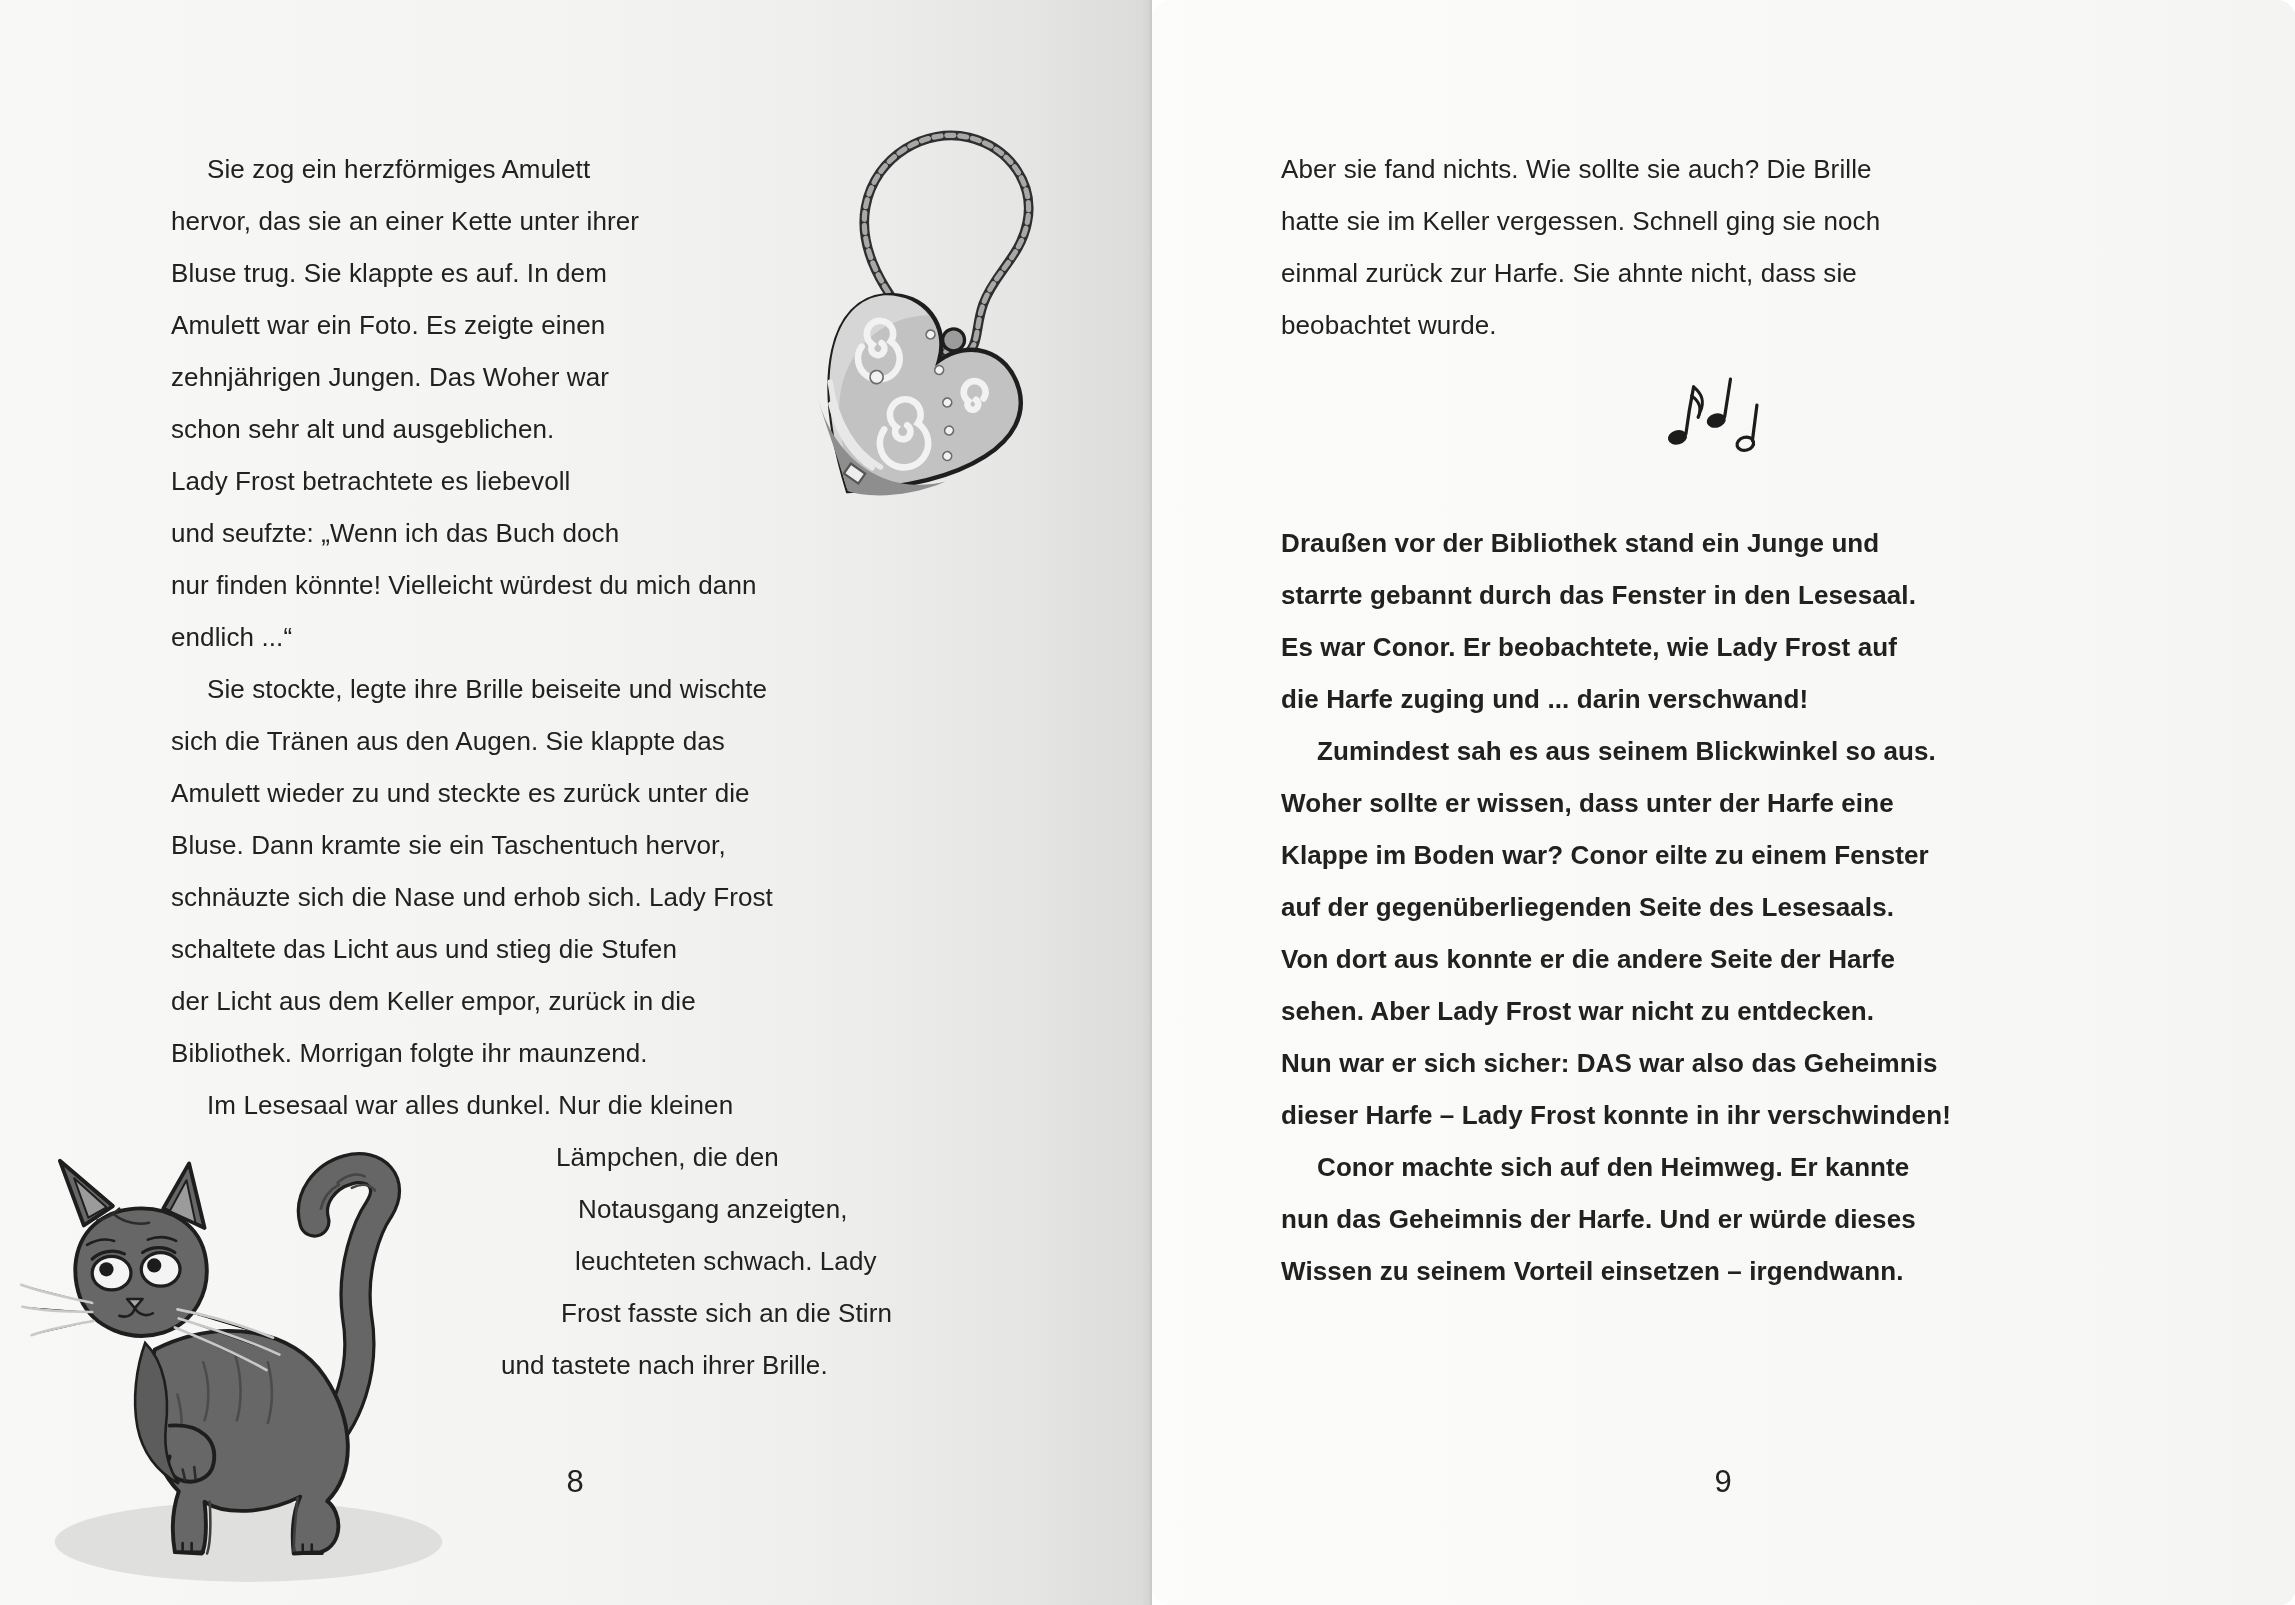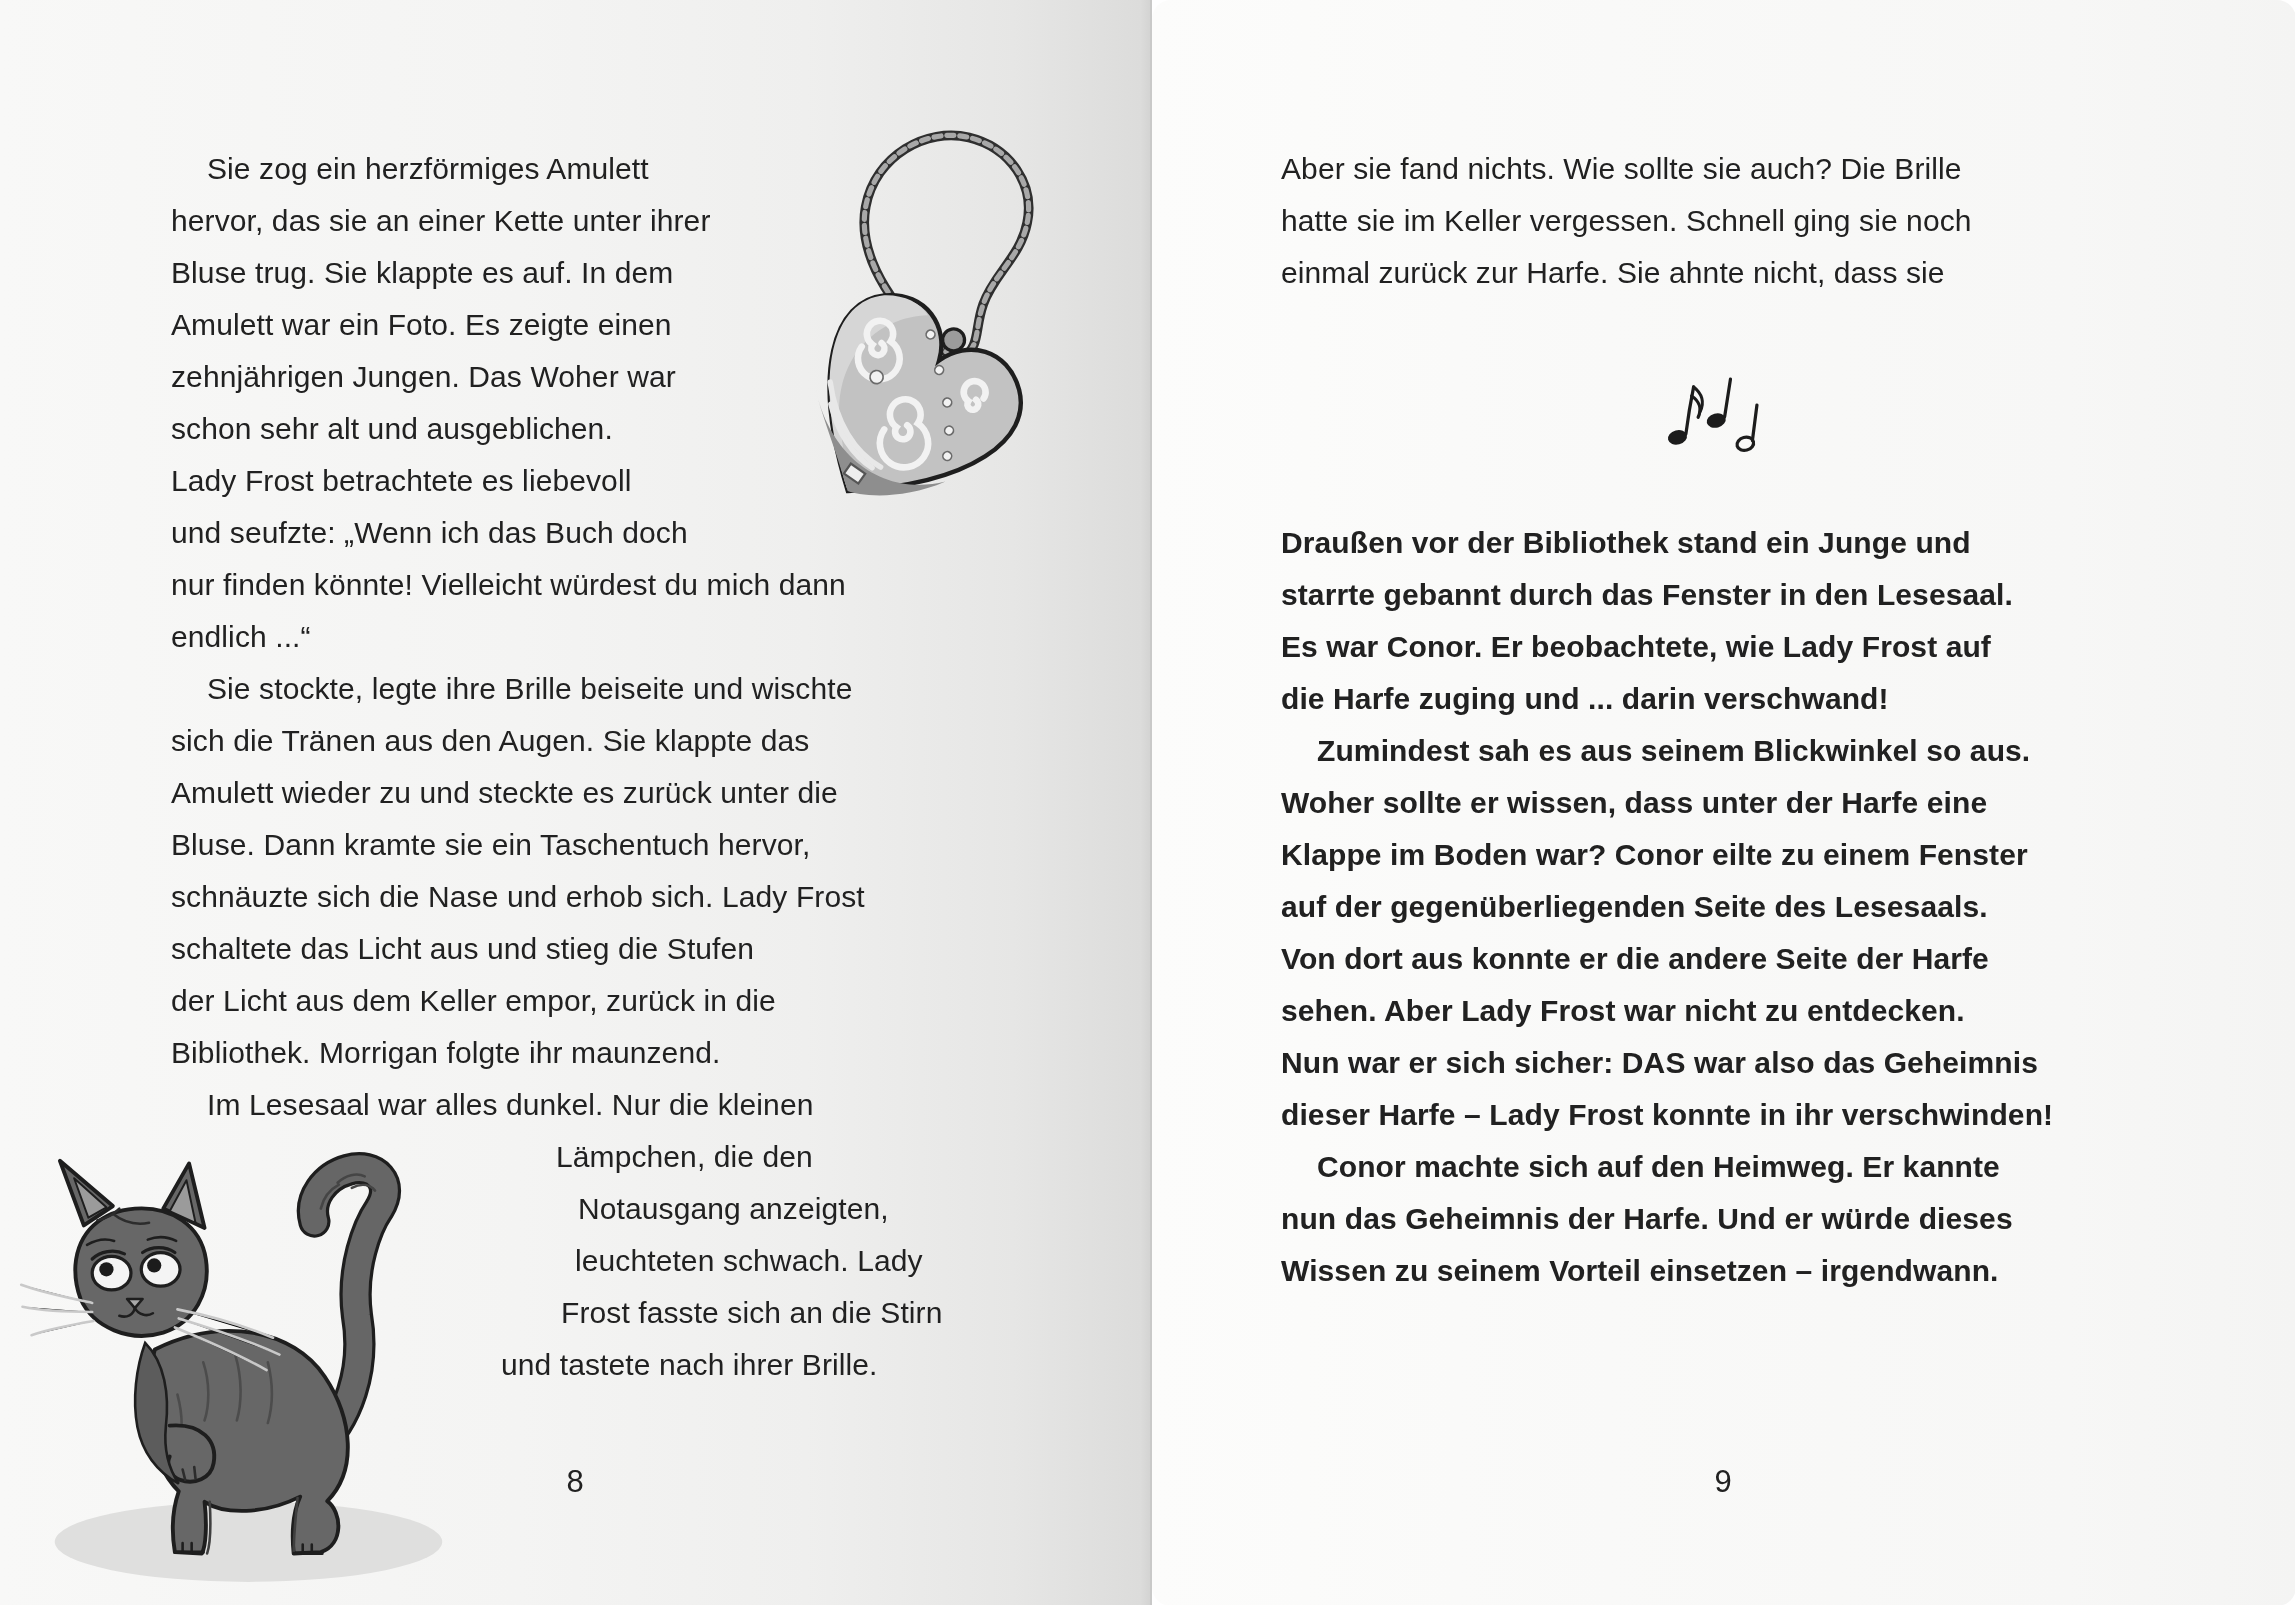--- a/index.html
+++ b/index.html
@@ -19,21 +19,21 @@
     left:1152px;width:1144px;
     background:linear-gradient(to right,#fcfcfb 0%,#f9f9f8 40%,#f7f7f6 80%,#f4f4f3 100%);
     border-radius:19px;
   }
   .gutter-line{
     position:absolute;left:1150px;top:0;bottom:0;width:1.9px;
     background:#c9c9c8;
   }
   .textblock{position:absolute;}
   .line{
-    font-size:30px;
+    font-size:26px;
     line-height:52px;
     white-space:nowrap;
     letter-spacing:0.1px;
   }
   .indent{padding-left:36px;}
   
   .off-a{padding-left:385px;}
   .off-b{padding-left:407px;}
   .off-c{padding-left:404px;}
   .off-d{padding-left:390px;}
@@ -180,20 +180,21 @@
   </div>
 
   <div class="gutter-line"></div>
 
   <div class="page page-right">
 
     <div class="textblock" style="left:129px;top:143px;width:840px;">
       <div class="line">Aber sie fand nichts. Wie sollte sie auch? Die Brille</div>
       <div class="line">hatte sie im Keller vergessen. Schnell ging sie noch</div>
       <div class="line">einmal zurück zur Harfe. Sie ahnte nicht, dass sie</div>
+      <div class="line">beobachtet wurde.</div>
     </div>
 
     <svg class="illu" style="left:506px;top:374px;" width="110" height="84" viewBox="0 0 170 130">
       <g stroke="#1c1c1c" stroke-width="5" stroke-linecap="round" fill="none">
         <ellipse cx="30" cy="98" rx="15" ry="11" transform="rotate(-15 30 98)" fill="#1c1c1c" stroke="none"></ellipse>
         <path d="M 43 93 C 46 70 50 45 55 20"></path>
         <path d="M 55 20 C 68 30 72 44 65 58"></path>
         <path d="M 52 34 C 64 42 68 54 62 67"></path>
         <ellipse cx="90" cy="72" rx="15" ry="11" transform="rotate(-15 90 72)" fill="#1c1c1c" stroke="none"></ellipse>
         <path d="M 103 66 L 112 8"></path>

